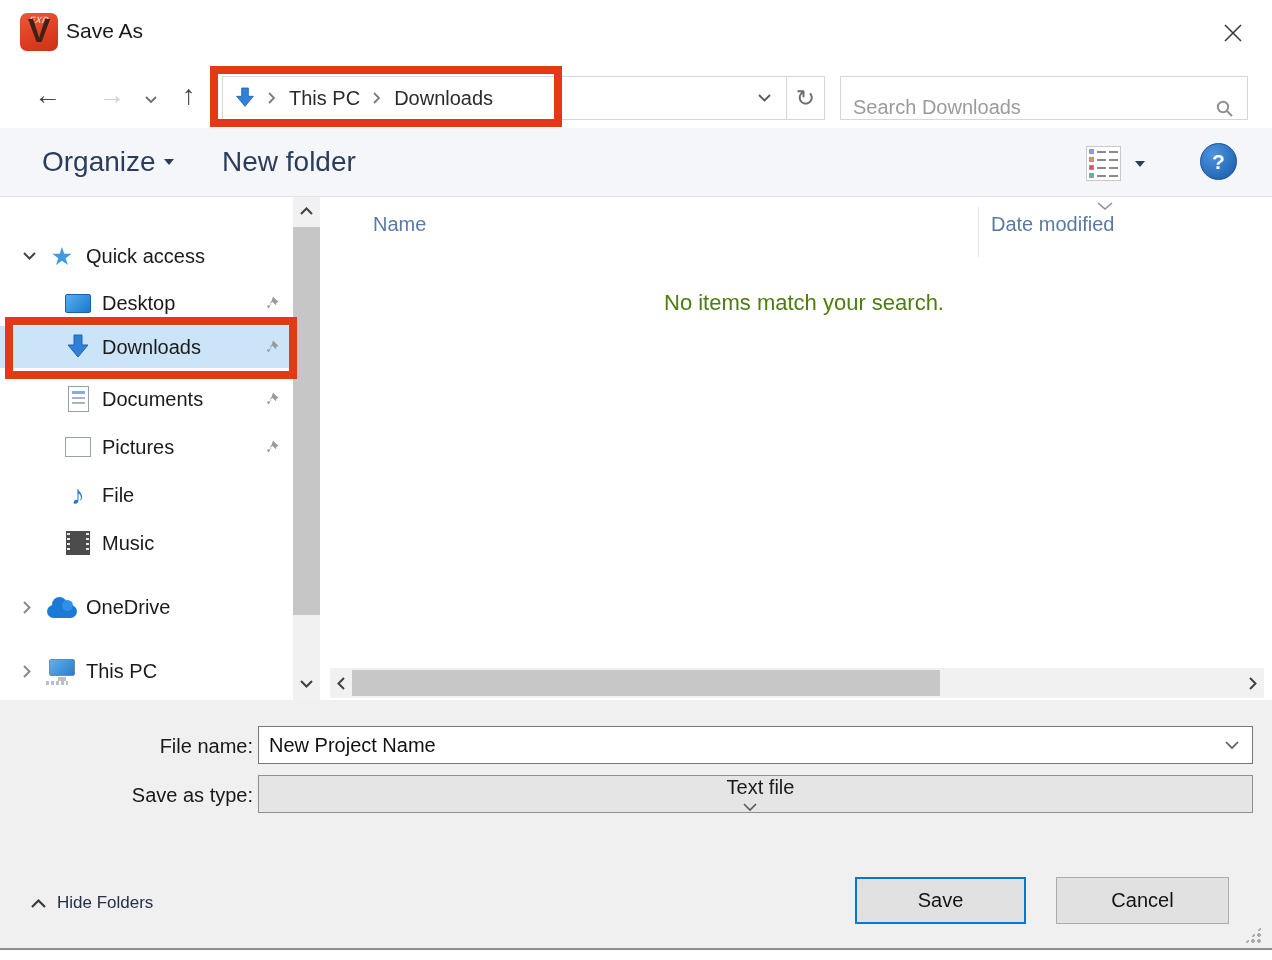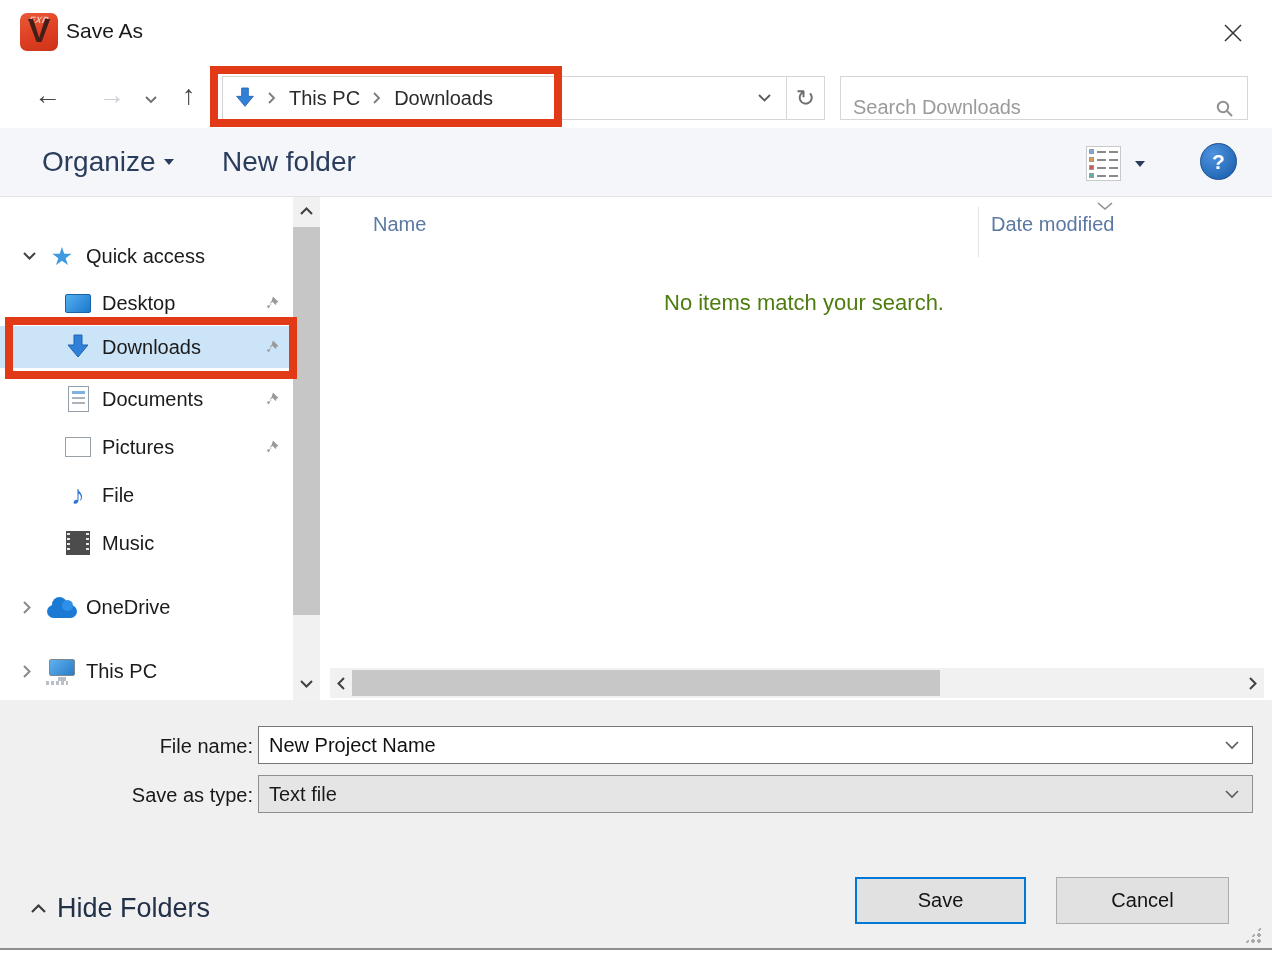--- a/index.html
+++ b/index.html
@@ -110,25 +110,25 @@
   .h-scroll .arrow { position:absolute; top:0; height:30px; width:22px; display:flex; align-items:center; justify-content:center; }
   .h-thumb { position:absolute; left:22px; top:2px; width:588px; height:26px; background:#c7c7c7; }
 
   
   .footer { position:absolute; left:0; top:700px; width:1272px; height:248px; background:#f0f0f0; }
   .f-label { position:absolute; width:153px; text-align:right; font-size:20px; color:#191919; }
   .file-field { position:absolute; left:258px; top:26px; width:995px; height:38px; background:#fff;
     border:1px solid #767676; display:flex; align-items:center; }
   .file-field input { flex:1; border:none; outline:none; font-family:inherit; font-size:20px; padding-left:10px; background:transparent; color:#111; }
   .type-field { position:absolute; left:258px; top:75px; width:995px; height:38px; background:#e5e5e6;
-    border:1px solid #8f8f8f; display:flex; align-items:center; font-size:20px; cursor:pointer; }
+    border:1px solid #8f8f8f; display:flex; align-items:center; font-size:20px; cursor:pointer;flex-direction:column; }
   .type-field .val { flex:1; padding-left:10px; }
   .field-chev { margin-right:12px; display:flex; }
   .hide-folders { position:absolute; left:30px; top:193px; display:flex; align-items:center; gap:10px;
-    font-size:27px; color:#223048; cursor:pointer; }
+    font-size:17px; color:#223048; cursor:pointer; }
   .btn { position:absolute; top:177px; height:47px; background:#e1e1e1; font-size:20px; color:#141414;
     display:flex; align-items:center; justify-content:center; cursor:pointer; }
   .save-btn { left:855px; width:171px; border:2px solid #0078d7; }
   .cancel-btn { left:1056px; width:173px; border:1px solid #acacac; }
   .resize-grip { position:absolute; left:1244px; top:226px; width:18px; height:18px;
     background-image:radial-gradient(#a9a9a9 1.6px, transparent 1.8px); background-size:6px 6px;
     clip-path:polygon(100% 0, 100% 100%, 0 100%); }
   .bottom-edge { position:absolute; left:0; top:948px; width:1272px; height:2px; background:#8f8f8f; }
 
   

